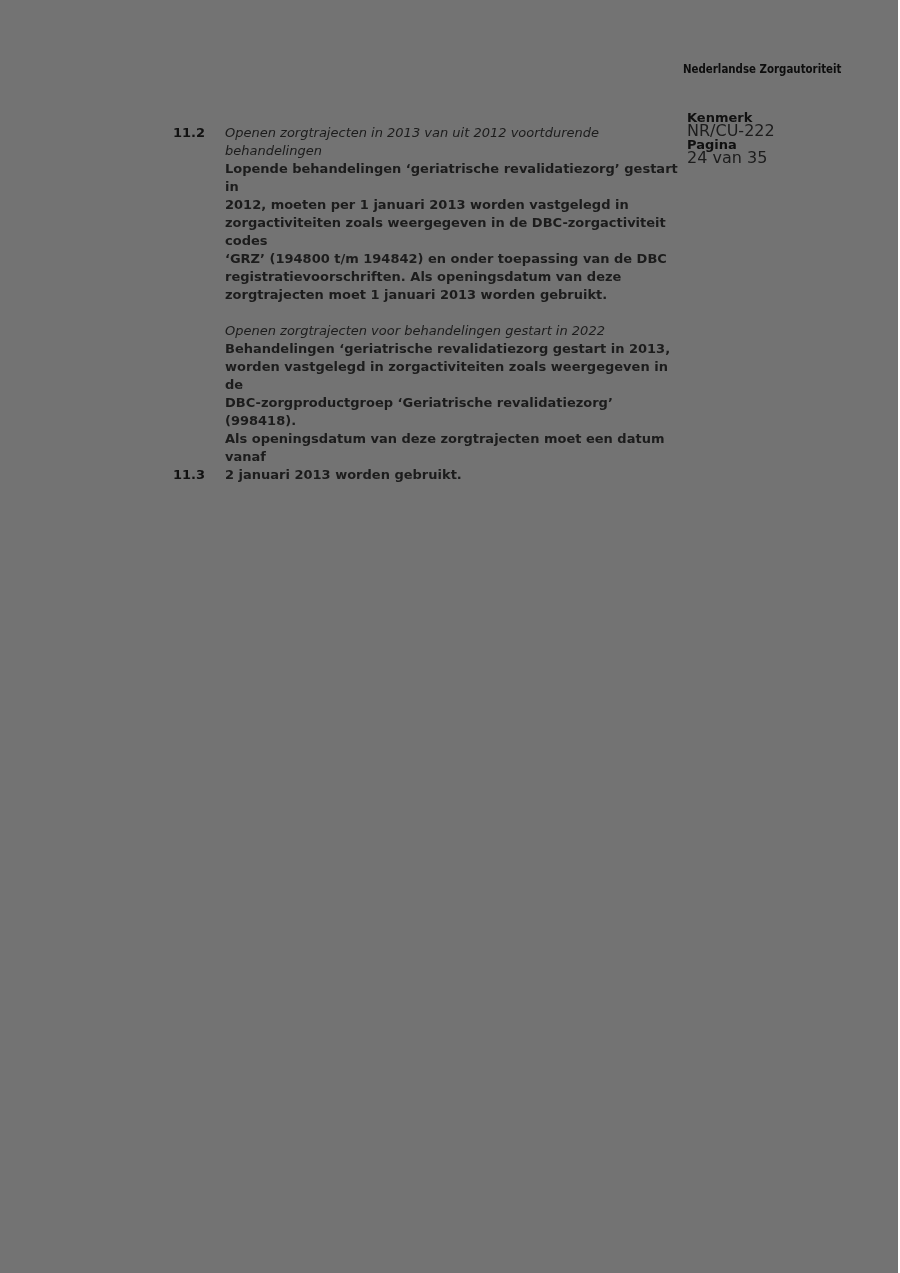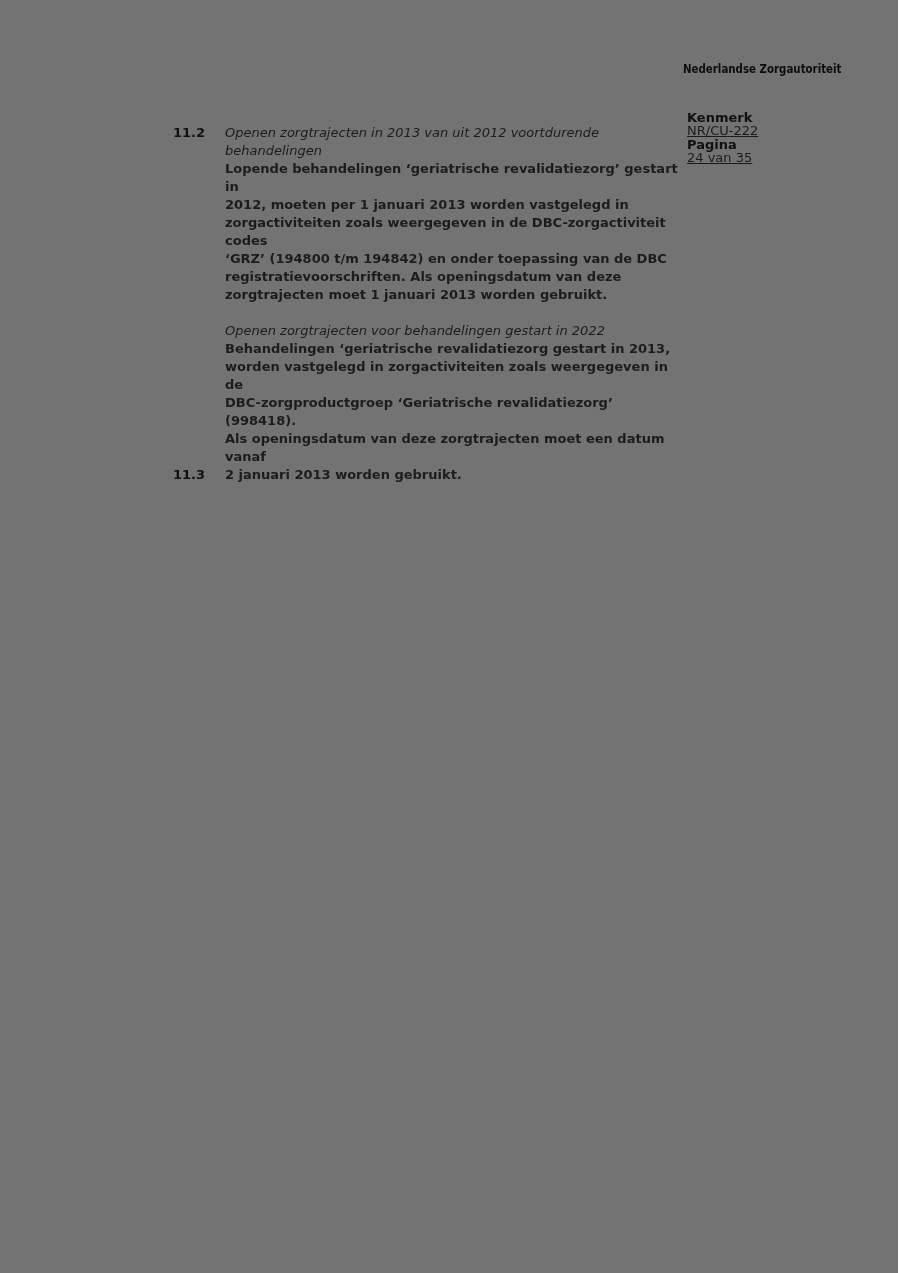--- a/index.html
+++ b/index.html
@@ -71,24 +71,23 @@
   .meta-group + .meta-group {
     margin-top: 0;
   }
   .meta-label {
     font-size: 13px;
     line-height: 13px;
     font-weight: bold;
     color: #101010;
   }
   .meta-value {
-    font-size: 13px;
+    font-size: 16px;
     line-height: 14px;
     color: #1c1c1c;
-    text-decoration: underline;
   }
 </style>
 </head>
 <body>
 
 <div class="page">
 
   <div class="org-title">Nederlandse Zorgautoriteit</div>
 
   <div class="content">

